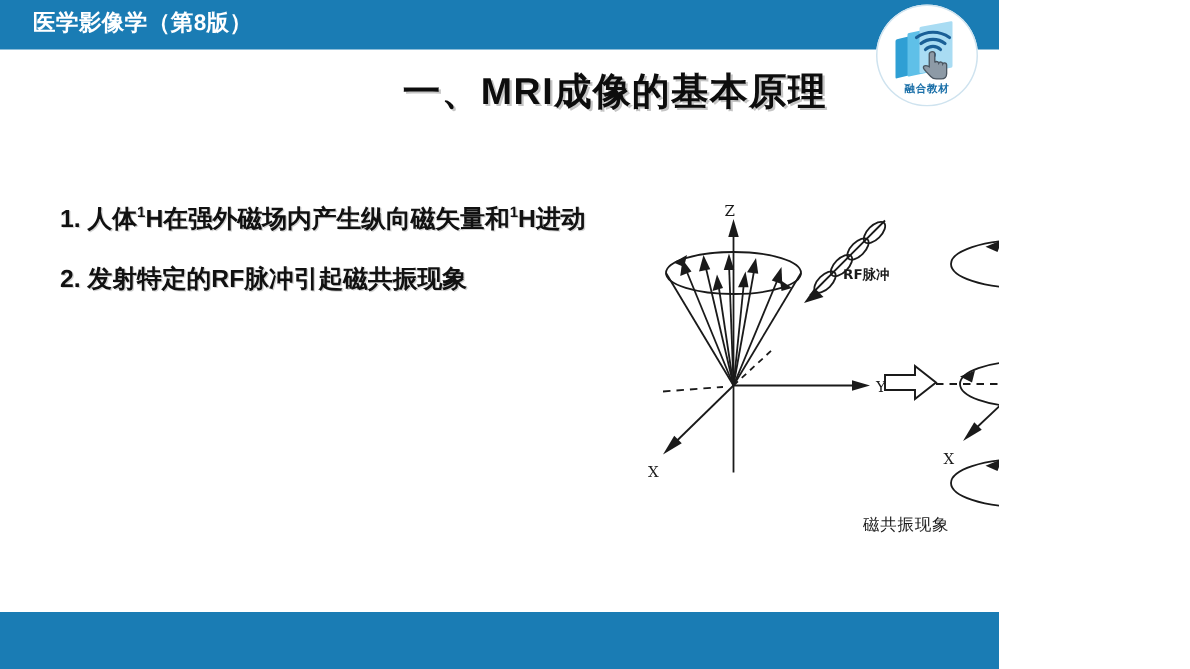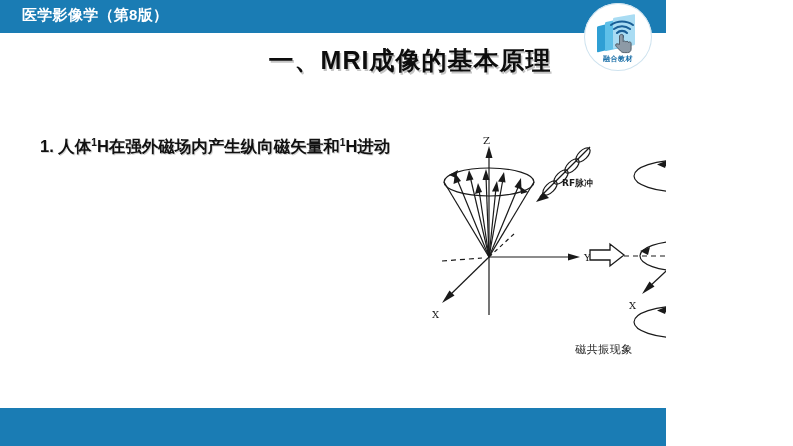--- a/index.html
+++ b/index.html
@@ -231,20 +231,24 @@
     <div class="badge-text">融合教材</div>
   </div>
 
   <div class="slide-title">一、MRI成像的基本原理</div>
 
   <div class="bullets">
     <div class="bullet">
       <span>1.</span>
       <span>人体<sup>1</sup>H在强外磁场内产生纵向磁矢量和<sup>1</sup>H进动</span>
     </div>
+    <div class="bullet">
+      <span>2.</span>
+      <span>发射特定的RF脉冲引起磁共振现象</span>
+    </div>
   </div>
 
   <div class="figure">
     <svg width="360" height="240" viewBox="0 0 360 240">
       <g stroke="#1a1a1a" fill="none" stroke-width="1.2">
 
         <g>
 
           <line x1="65" y1="135" x2="65" y2="32"></line>
           <polygon points="65,24 61.5,36 68.5,36" fill="#1a1a1a" stroke="none"></polygon>

